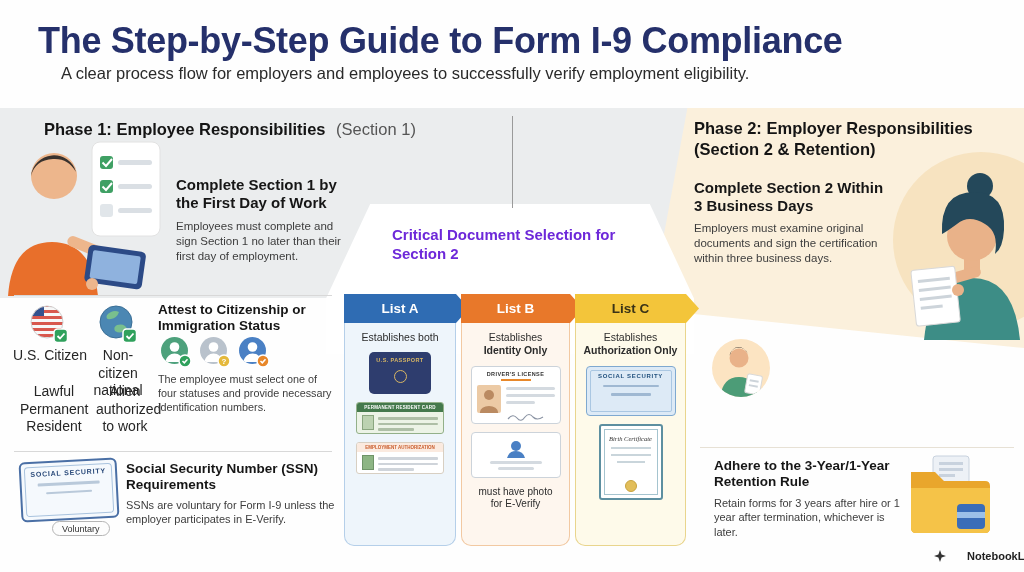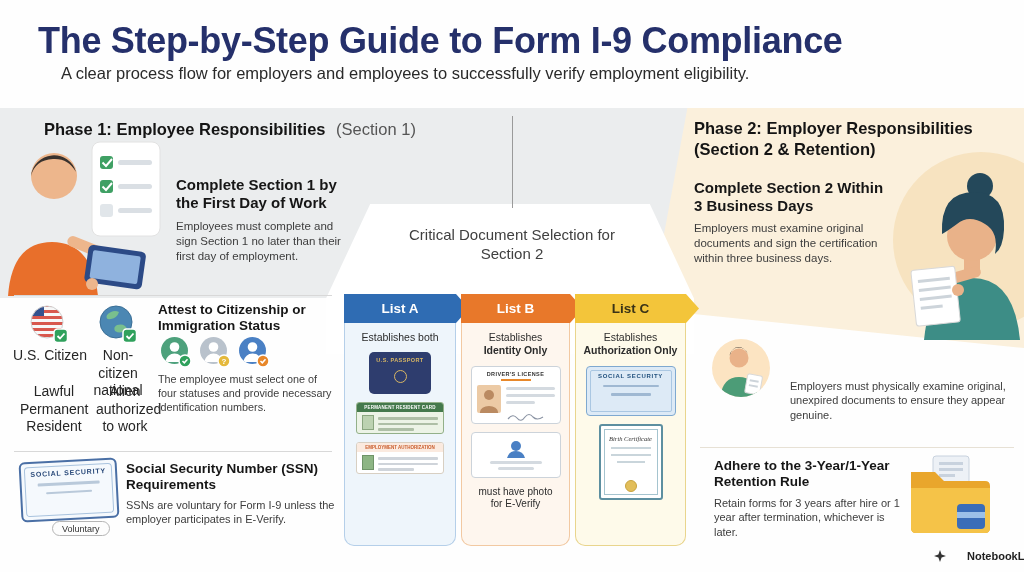--- a/index.html
+++ b/index.html
@@ -37,22 +37,22 @@
   #p1s2-body  { left:158px; top:372px; width:180px; font-size:10.8px; }
   #p1s3-title { left:126px; top:461px; width:212px; font-size:13.5px; }
   #p1s3-body  { left:126px; top:498px; width:210px; font-size:11px; }
   #p2s1-title { left:694px; top:179px; width:196px; font-size:15px; }
   #p2s1-body  { left:694px; top:221px; width:198px; font-size:11.5px; }
   #p2s2-title { left:790px; top:342px; width:228px; font-size:13.5px; }
   #p2s2-body  { left:790px; top:379px; width:228px; font-size:11px; }
   #p2s3-title { left:714px; top:458px; width:210px; font-size:13.5px; }
   #p2s3-body  { left:714px; top:496px; width:196px; font-size:11px; }
 
-  #mid-heading { left:392px; top:226px; width:240px; text-align:center; font-size:15px;
-                 font-weight:400; color:#404040; line-height:1.25; }
+  #mid-heading { left:392px; top:226px; width:240px; font-size:15px;
+                 font-weight:700; color:#6d28d9; line-height:1.25; }
 
   
   .hline { height:1px; background:#d8d8d8; }
   #div1 { left:14px;  top:295px; width:318px; }
   #div2 { left:14px;  top:451px; width:318px; }
   #div3 { left:700px; top:447px; width:314px; background:#e7e1d5; }
 
   
   .status-label { text-align:center; font-size:14px; color:#262626; line-height:1.25; }
   #st1 { left:13px; top:347px; width:74px; }
@@ -438,21 +438,20 @@
       <circle cx="29" cy="21" r="9.5" fill="#e9b289"></circle>
       <path d="M19.5 19 a9.5 9.5 0 0 1 18.5 -2 q-4 -7.5 -10 -7 q-6 0.5 -8.5 9 z" fill="#3a332e"></path>
       <g transform="rotate(10 44 48)">
         <rect x="36" y="38" width="15" height="19" rx="2" fill="#fff" stroke="#d9d9d9"></rect>
         <rect x="39" y="43" width="9" height="2" fill="#cdd4da"></rect>
         <rect x="39" y="48" width="9" height="2" fill="#cdd4da"></rect>
       </g>
     </g>
   </svg>
 
-  <div class="abs step-body" id="p2s2-body">Employers must physically examine original, unexpired documents to ensure they appear genuine.</div>
 
   <div class="abs hline" id="div3"></div>
 
   <div class="abs step-title" id="p2s3-title">Adhere to the 3-Year/1-Year Retention Rule</div>
   <div class="abs step-body" id="p2s3-body">Retain forms for 3 years after hire or 1 year after termination, whichever is later.</div>
 
   <svg class="abs" id="folder-icon" width="95" height="92" viewBox="0 0 95 92">
     <g>
       <rect x="30" y="4" width="36" height="34" rx="3" fill="#edf1f6" stroke="#c8d2de"></rect>
       <rect x="36" y="10" width="24" height="3" fill="#c8d2de"></rect>

